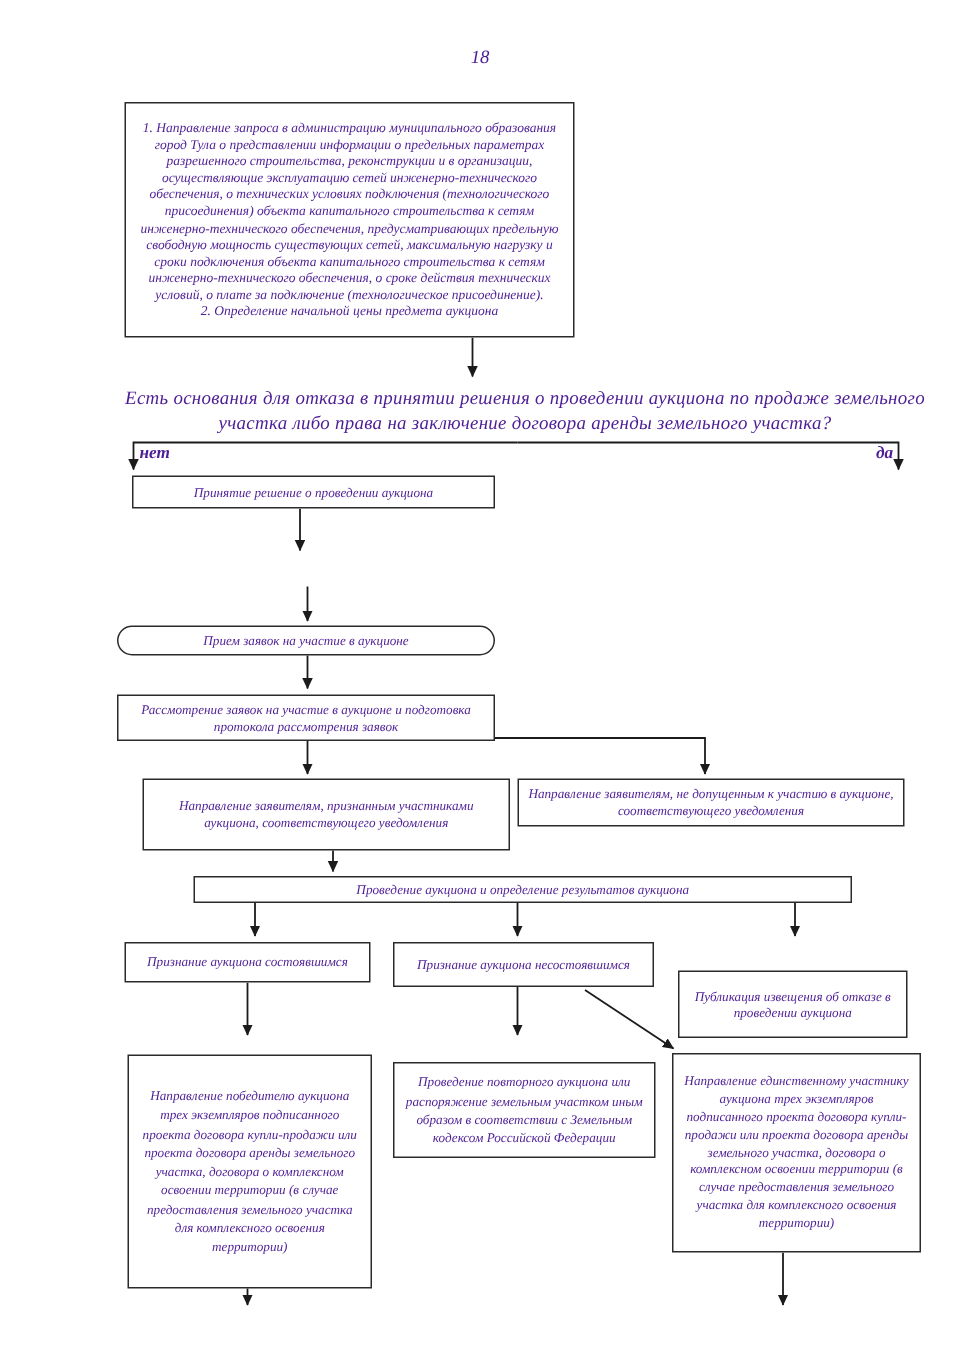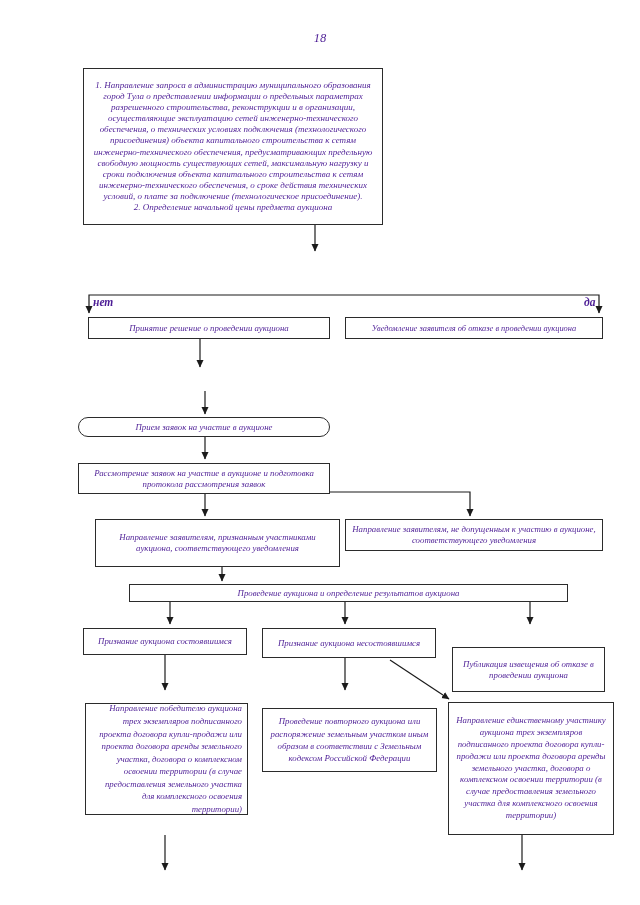--- a/index.html
+++ b/index.html
@@ -63,21 +63,21 @@
   #n-refuse-notice { left: 345px; top: 317px; width: 258px; height: 22px; font-size: 8.4px; }
   #n-publish       { left: 78px;  top: 371px; width: 252px; height: 20px; }
   #n-accept        { left: 78px;  top: 417px; width: 252px; height: 20px; border-radius: 10px; }
   #n-review        { left: 78px;  top: 463px; width: 252px; height: 31px; }
   #n-admitted      { left: 95px;  top: 519px; width: 245px; height: 48px; }
   #n-rejected      { left: 345px; top: 519px; width: 258px; height: 32px; }
   #n-conduct       { left: 129px; top: 584px; width: 439px; height: 18px; }
   #n-held          { left: 83px;  top: 628px; width: 164px; height: 27px; }
   #n-failed        { left: 262px; top: 628px; width: 174px; height: 30px; }
   #n-pub-refusal   { left: 452px; top: 628px; width: 153px; height: 45px; margin-top: 19px; }
-  #n-winner        { left: 85px;  top: 703px; width: 163px; height: 112px; line-height: 12.6px; text-align: right; }
+  #n-winner        { left: 85px;  top: 703px; width: 163px; height: 156px; line-height: 12.6px; }
   #n-repeat        { left: 262px; top: 708px; width: 175px; height: 64px;  line-height: 12.4px; }
   #n-sole          { left: 448px; top: 702px; width: 166px; height: 133px; line-height: 11.9px; }
 </style>
 </head>
 <body>
 
 <div id="page">
 
   <div class="page-number">18</div>
 
@@ -104,27 +104,27 @@
       <path marker-end="url(#ah)" d="M345,658 V690"></path>
       <path marker-end="url(#ah)" d="M390,660 L449,699"></path>
       <path marker-end="url(#ah)" d="M165,835 V870"></path>
       <path marker-end="url(#ah)" d="M522,835 V870"></path>
     </g>
   </svg>
 
   <div class="node start-box" id="n-start">1. Направление запроса в администрацию муниципального образования город Тула о представлении информации о предельных параметрах разрешенного строительства, реконструкции и в организации, осуществляющие эксплуатацию сетей инженерно-технического обеспечения, о технических условиях подключения (технологического присоединения) объекта капитального строительства к сетям инженерно-технического обеспечения, предусматривающих предельную свободную мощность существующих сетей, максимальную нагрузку и сроки подключения объекта капитального строительства к сетям инженерно-технического обеспечения, о сроке действия технических условий, о плате за подключение (технологическое присоединение).
 2. Определение начальной цены предмета аукциона</div>
 
+  <div class="node textonly question">Есть основания для отказа в принятии решения о проведении аукциона по продаже земельного участка либо права на заключение договора аренды земельного участка?</div>
 
   <div class="branch-label" id="label-no">нет</div>
   <div class="branch-label" id="label-yes">да</div>
 
   <div class="node" id="n-decide">Принятие решение о проведении аукциона</div>
 
-  <div class="node" id="n-refuse-notice">Уведомление заявителя об отказе в проведении аукциона</div>
 
 
   <div class="node" id="n-accept">Прием заявок на участие в аукционе</div>
 
   <div class="node" id="n-review">Рассмотрение заявок на участие в аукционе и подготовка протокола рассмотрения заявок</div>
 
   <div class="node" id="n-admitted">Направление заявителям, признанным участниками аукциона, соответствующего уведомления</div>
 
   <div class="node" id="n-rejected">Направление заявителям, не допущенным к участию в аукционе, соответствующего уведомления</div>
 

